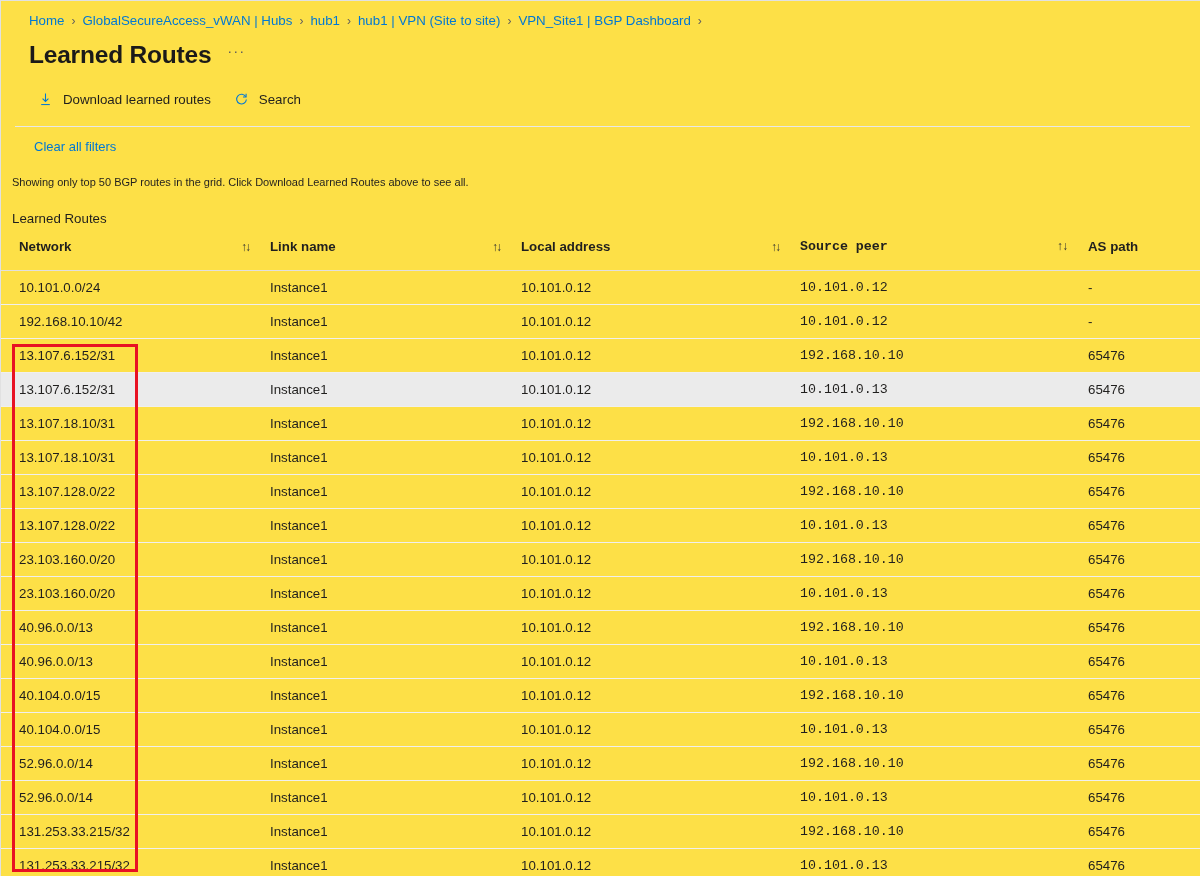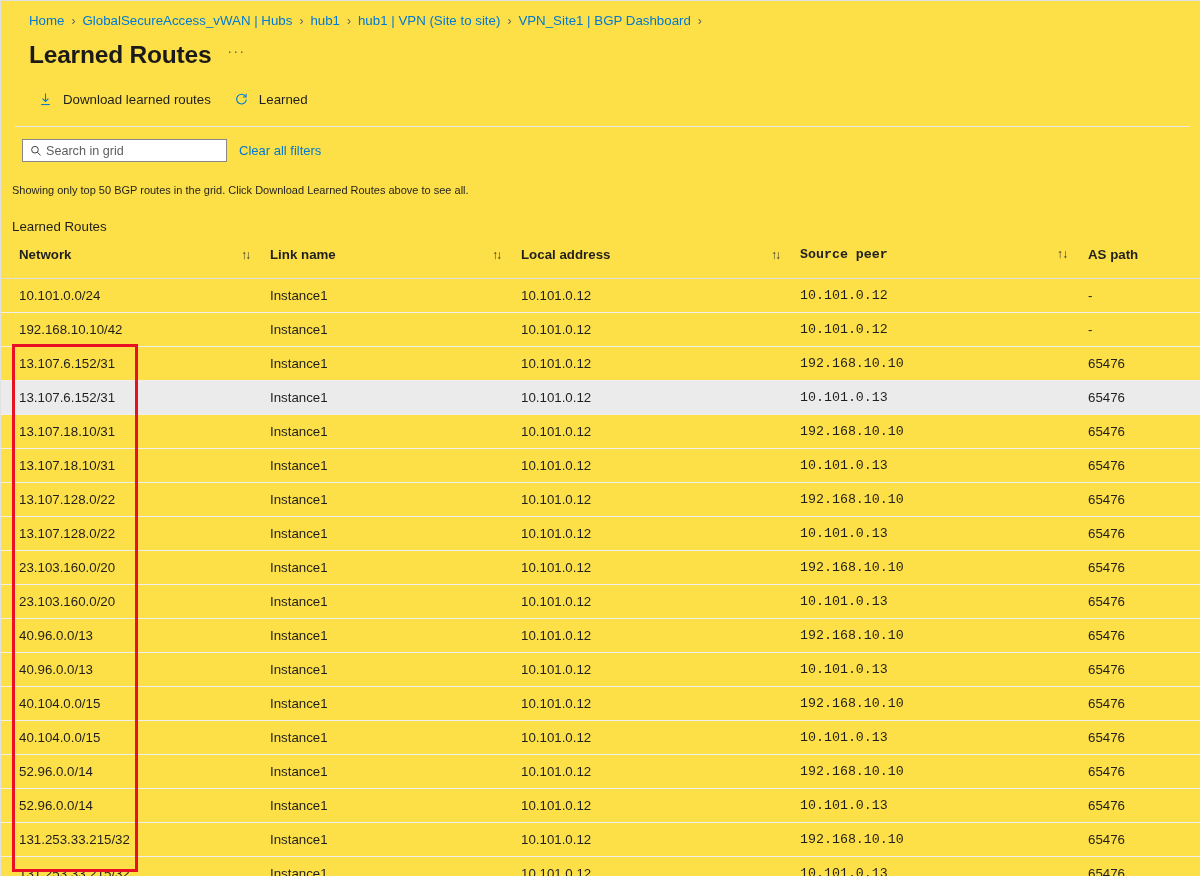--- a/index.html
+++ b/index.html
@@ -245,35 +245,26 @@
       </span>
       <span>Download learned routes</span>
     </div>
     <div class="cmd">
       <span class="ico">
         <svg width="15" height="15" viewBox="0 0 16 16">
           <path d="M12.6 5.1A5.2 5.2 0 1 0 13.2 8" fill="none" stroke="#0078d4" stroke-width="1.15"></path>
           <path d="M12.9 1.9v3.4h-3.3" fill="none" stroke="#0078d4" stroke-width="1.15"></path>
         </svg>
       </span>
-      <span>Learned</span>
+      <span>Search</span>
     </div>
   </div>
   <div class="cmd-divider"></div>
 
   <div class="filterbar">
-    <div class="searchbox">
-      <span class="sico">
-        <svg width="12" height="12" viewBox="0 0 14 14">
-          <circle cx="5.8" cy="5.5" r="3.9" fill="none" stroke="#201f1e" stroke-width="1"></circle>
-          <path d="M8.7 8.5L12.4 12.2" stroke="#201f1e" stroke-width="1" fill="none"></path>
-        </svg>
-      </span>
-      <input type="text" id="search-input" placeholder="Search in grid" style="">
-    </div>
     <div class="clear-filters">Clear all filters</div>
   </div>
 
   <div class="notice">Showing only top 50 BGP routes in the grid. Click Download Learned Routes above to see all.</div>
 
   <div class="grid-caption">Learned Routes</div>
 
   <div class="grid">
     <div class="grid-head" id="grid-head">
         <div class="c-net">

